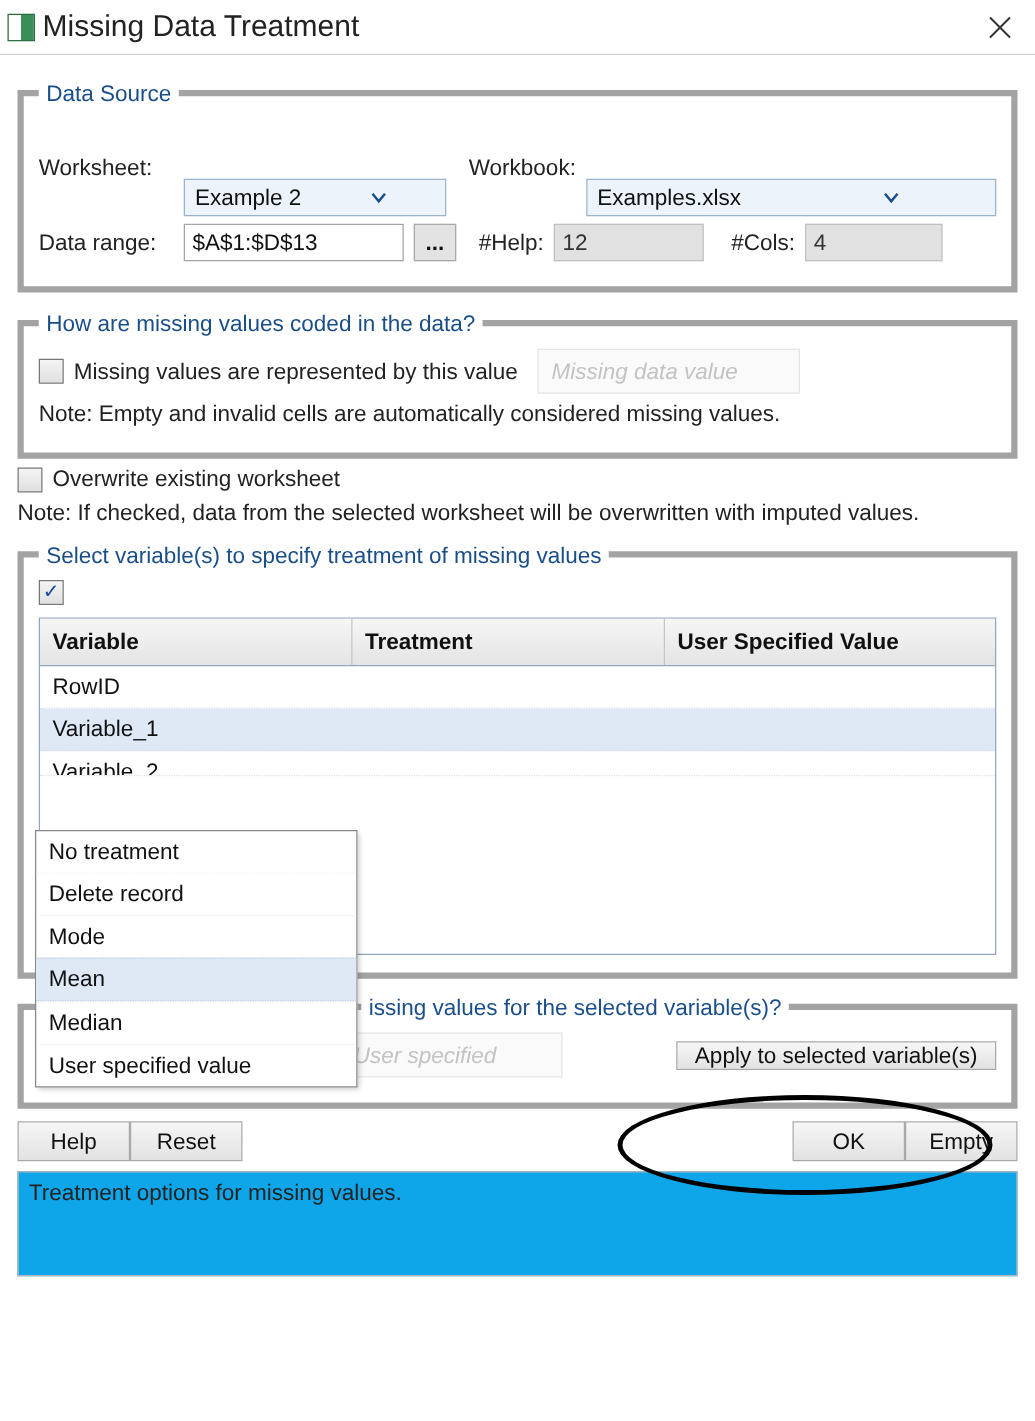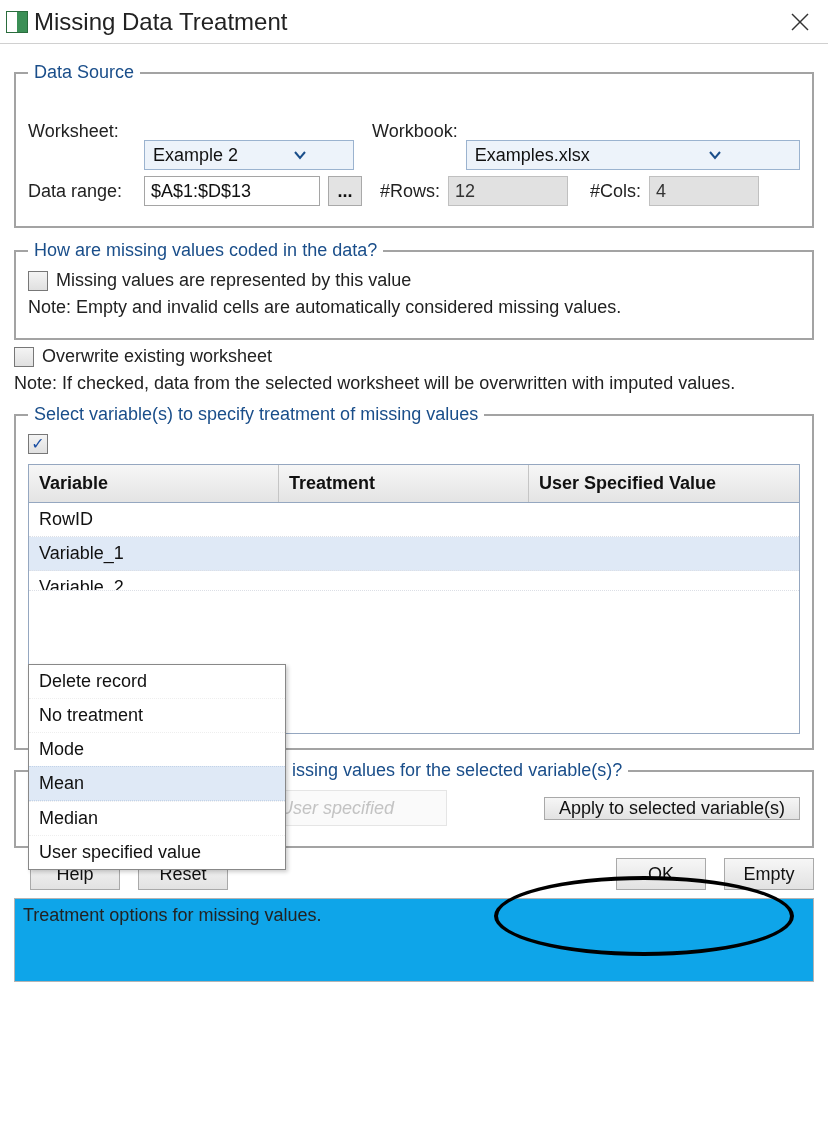--- a/index.html
+++ b/index.html
@@ -42,21 +42,21 @@
   }
   .close-x svg { width:20px; height:20px; }
   .close-x line { stroke:#333; stroke-width:1.5; }
 
   .content {
     padding: 10px 14px 0 14px;
   }
 
   
   .group {
-    border:2px solid #a3a3a3;
+    border:5px solid #a3a3a3;
     margin: 18px 0 6px 0;
     padding: 12px 12px 14px 12px;
     position:relative;
   }
   .group-legend {
     position:absolute;
     top:-12px;
     left:12px;
     background:#fff;
     padding:0 6px;
@@ -216,22 +216,21 @@
 
   .button {
     border:1px solid #a9a9a9;
     background:linear-gradient(#f6f6f6,#e2e2e2);
     width:90px; height:32px;
     display:flex; align-items:center; justify-content:center;
     cursor:pointer;
   }
   .button-row {
     display:flex;
-    gap:18px;
-    margin:10px 0 8px 16px;
+    margin:10px 0 8px 0;
   }
   .button-row .spacer { flex:1; }
 
   .statusbar {
     border:1px solid #b4b4b4;
     background:#0ea5e9;
     min-height:84px;
     padding:6px 8px;
     color:#222;
   }
@@ -277,36 +276,39 @@
     </div>
 
     <div class="row">
       <span class="label nowrap" style="width:108px">Data range:</span>
       <div class="textbox" style="width:176px">
         <span>$A$1:$D$13</span>
       </div>
       <div class="dots-btn">
           <span>...</span>
         </div>
-      <span class="label nowrap" style="margin-left:10px">#Rows:</span>
+      <span class="label nowrap" style="margin-left:10px">#Help:</span>
       <div class="textbox readonly" style="width:120px">
         <span>12</span>
       </div>
       <span class="label nowrap" style="margin-left:14px">#Cols:</span>
       <div class="textbox readonly" style="width:110px">
         <span>4</span>
       </div>
     </div>
   </div>
 
   <div class="group" style="margin-top:22px;">
     <div class="group-legend">How are missing values coded in the data?</div>
     <div class="row">
       <div class="checkbox"></div>
       <span class="label">Missing values are represented by this value</span>
+      <div class="disabled-input" style="width:210px; margin-left:8px;">
+        <span>Missing data value</span>
+      </div>
     </div>
     <div class="note">Note: Empty and invalid cells are automatically considered missing values.</div>
   </div>
 
   <div class="row" style="margin-top:1px;">
     <div class="checkbox"></div>
     <span class="label">Overwrite existing worksheet</span>
   </div>
   <div class="note">Note: If checked, data from the selected worksheet will be overwritten with imputed values.</div>
 
@@ -324,22 +326,22 @@
       </div>
       <div class="vt-body">
         <div class="vt-row"><span>RowID</span></div>
         <div class="vt-row selected"><span>Variable_1</span></div>
         <div class="vt-row cut"><span>Variable_2</span></div>
       </div>
     </div>
   </div>
 
   <div class="dropdown-list" style="left:28px; top:620px; width:258px;">
+    <div class="opt">No treatment</div>
     <div class="opt">Delete record</div>
-    <div class="opt">No treatment</div>
     <div class="opt">Mode</div>
     <div class="opt hover">Mean</div>
     <div class="opt">Median</div>
     <div class="opt">User specified value</div>
   </div>
 
   <div class="group" style="margin-top:20px;">
     <div class="group-legend" style="left:270px;">issing values for the selected variable(s)?</div>
     <div class="row" style="gap:16px;">
       <div class="selected-combo">

